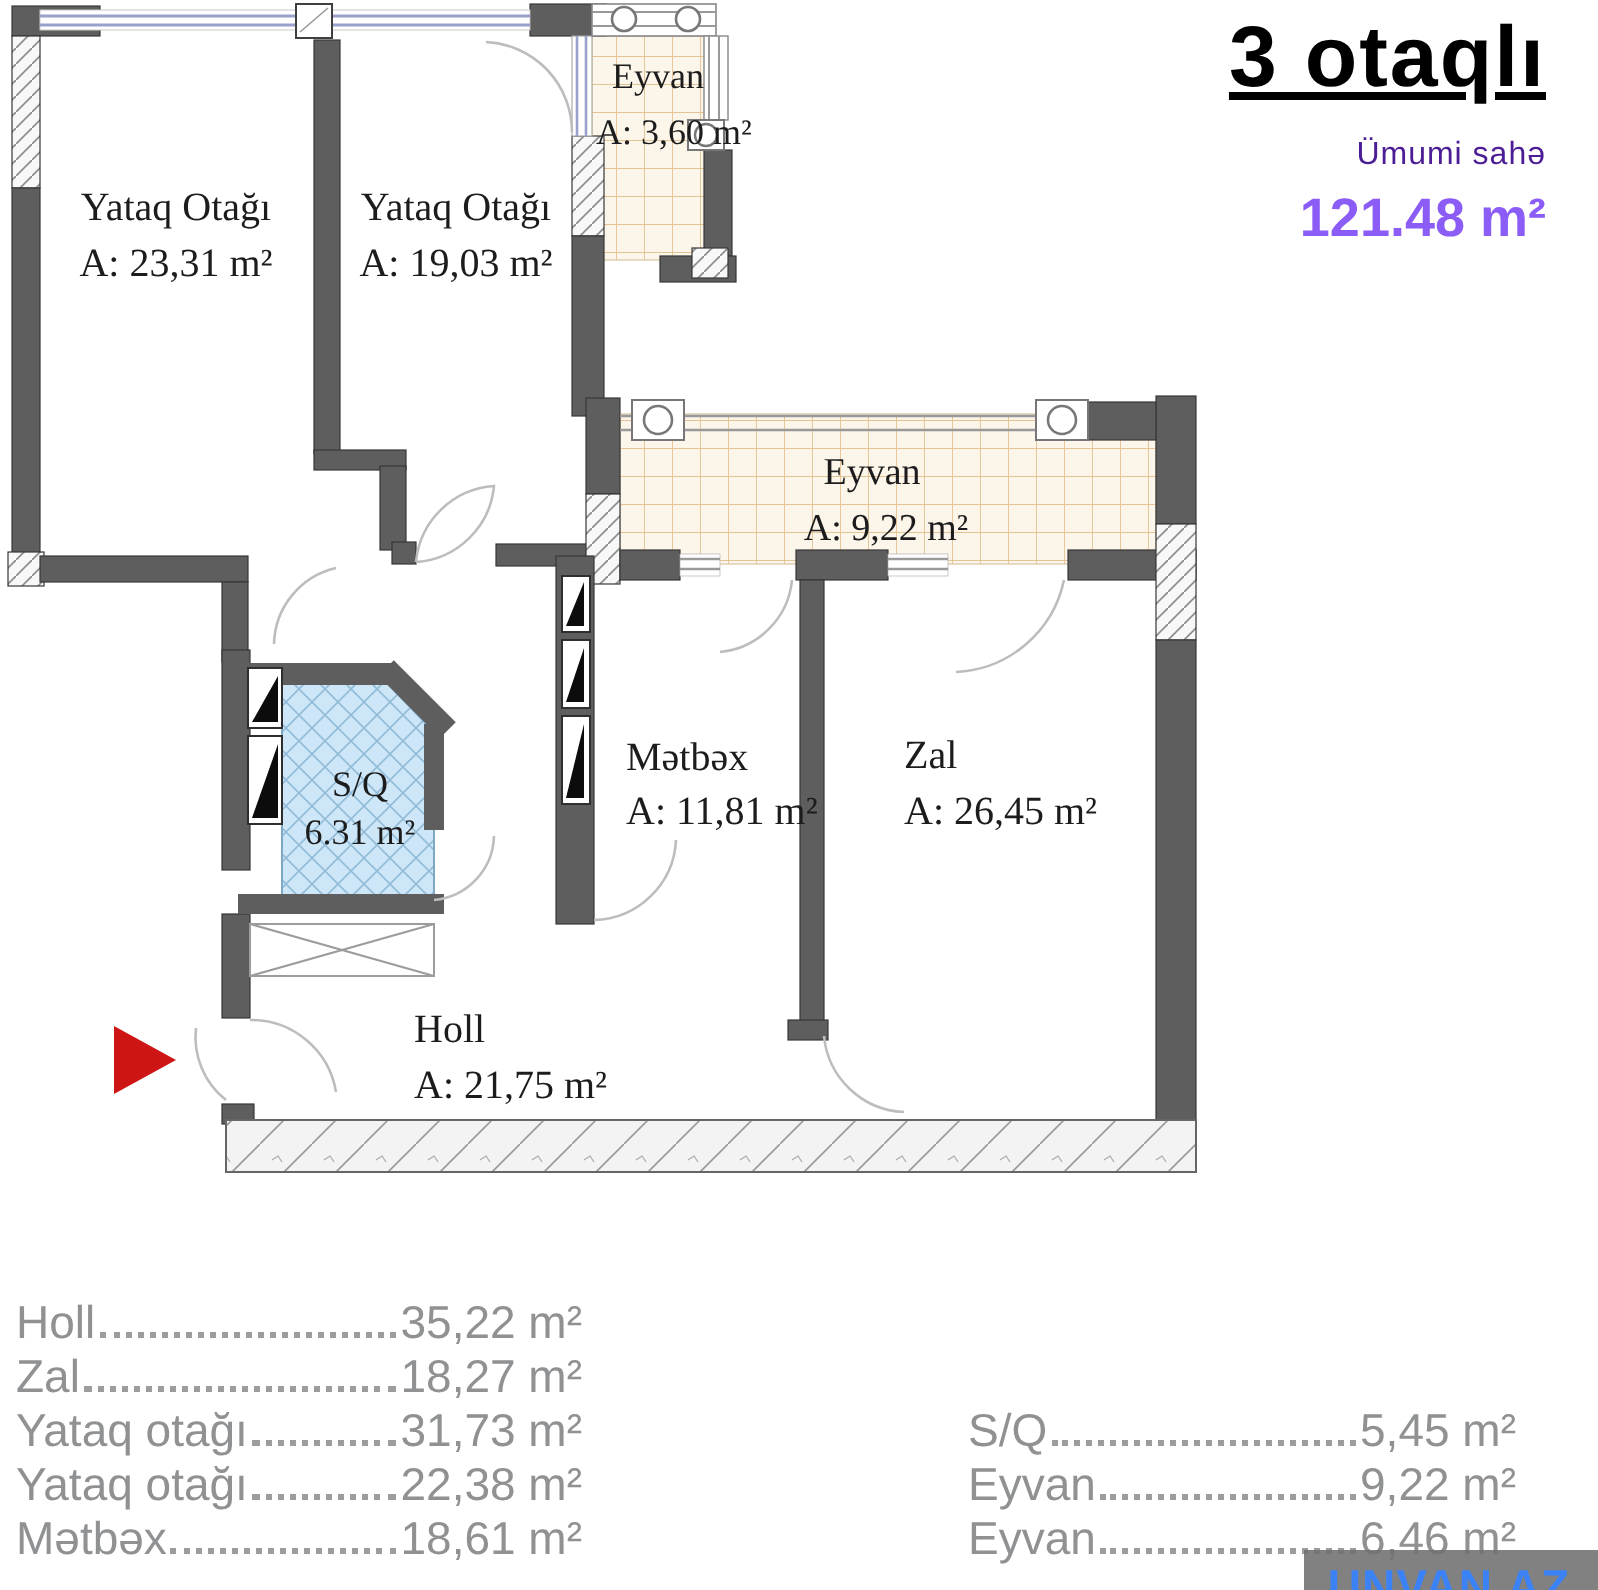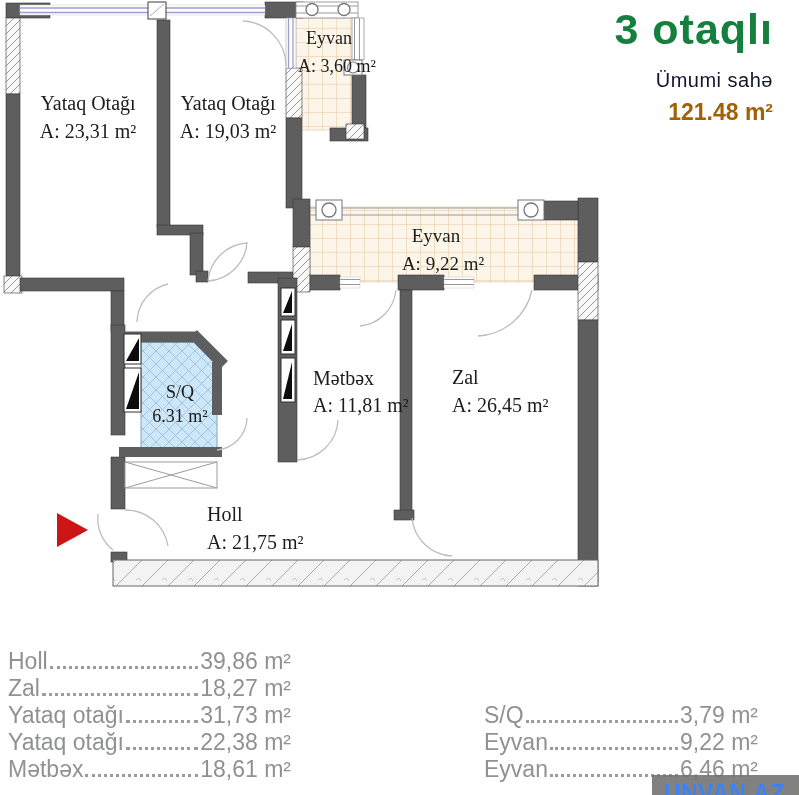--- a/index.html
+++ b/index.html
@@ -1,23 +1,23 @@
 <!DOCTYPE html>
 <html><head>
 <meta charset="utf-8">
 <style>
   html,body{margin:0;padding:0;background:#fff;}
   .stage{position:relative;width:799px;height:795px;background:#fff;overflow:hidden;
          font-family:"Liberation Sans",sans-serif;}
   .plan{position:absolute;left:0;top:0;}
   .plan text{font-family:"Liberation Serif",serif;fill:#1c1c1c;}
   .header{position:absolute;top:6px;right:26px;text-align:right;}
-  .header .title{font-size:43px;font-weight:700;color:#15803d;letter-spacing:1px;line-height:1.1;}
-  .header .subtitle{font-size:20px;color:#0f172a;margin-top:16px;letter-spacing:.5px;}
-  .header .total{font-size:23px;font-weight:700;color:#a16207;margin-top:7px;}
+  .header .title{font-size:43px;font-weight:700;color:#000000;letter-spacing:1px;line-height:1.1;text-decoration:underline;}
+  .header .subtitle{font-size:16px;color:#4c1d95;margin-top:16px;letter-spacing:.5px;}
+  .header .total{font-size:27px;font-weight:700;color:#8b5cf6;margin-top:7px;}
   .legend{position:absolute;color:#8f9193;font-size:23px;}
   .legend-left{left:8px;top:648px;width:283px;}
   .legend-right{left:484px;top:702px;width:274px;}
   .legend .row{display:flex;align-items:baseline;height:27px;}
   .legend .leader{flex:1;border-bottom:3px dotted #9a9c9e;margin:0 2px 5px 2px;min-width:12px;}
   .watermark{position:absolute;right:0;top:775px;background:rgba(112,112,112,0.88);
              color:#3b82f6;font-weight:700;font-size:23px;padding:5px 14px 7px 12px;letter-spacing:.5px;}
 </style>
 </head>
 <body>
@@ -178,21 +178,21 @@
   <div class="header">
     <div class="title">3 otaqlı</div>
     <div class="subtitle">Ümumi sahə</div>
     <div class="total">121.48 m²</div>
   </div>
 
   <div class="legend legend-left">
     <div class="row">
       <span>Holl</span>
         <span class="leader"></span>
-        <span>39,86 m²</span>
+        <span>35,22 m²</span>
     </div>
     <div class="row">
       <span>Zal</span>
         <span class="leader"></span>
         <span>18,27 m²</span>
     </div>
     <div class="row">
       <span>Yataq otağı</span>
         <span class="leader"></span>
         <span>31,73 m²</span>
@@ -206,21 +206,21 @@
       <span>Mətbəx</span>
         <span class="leader"></span>
         <span>18,61 m²</span>
     </div>
   </div>
 
   <div class="legend legend-right">
     <div class="row">
       <span>S/Q</span>
         <span class="leader"></span>
-        <span>3,79 m²</span>
+        <span>5,45 m²</span>
     </div>
     <div class="row">
       <span>Eyvan</span>
         <span class="leader"></span>
         <span>9,22 m²</span>
     </div>
     <div class="row">
       <span>Eyvan</span>
         <span class="leader"></span>
         <span>6,46 m²</span>

